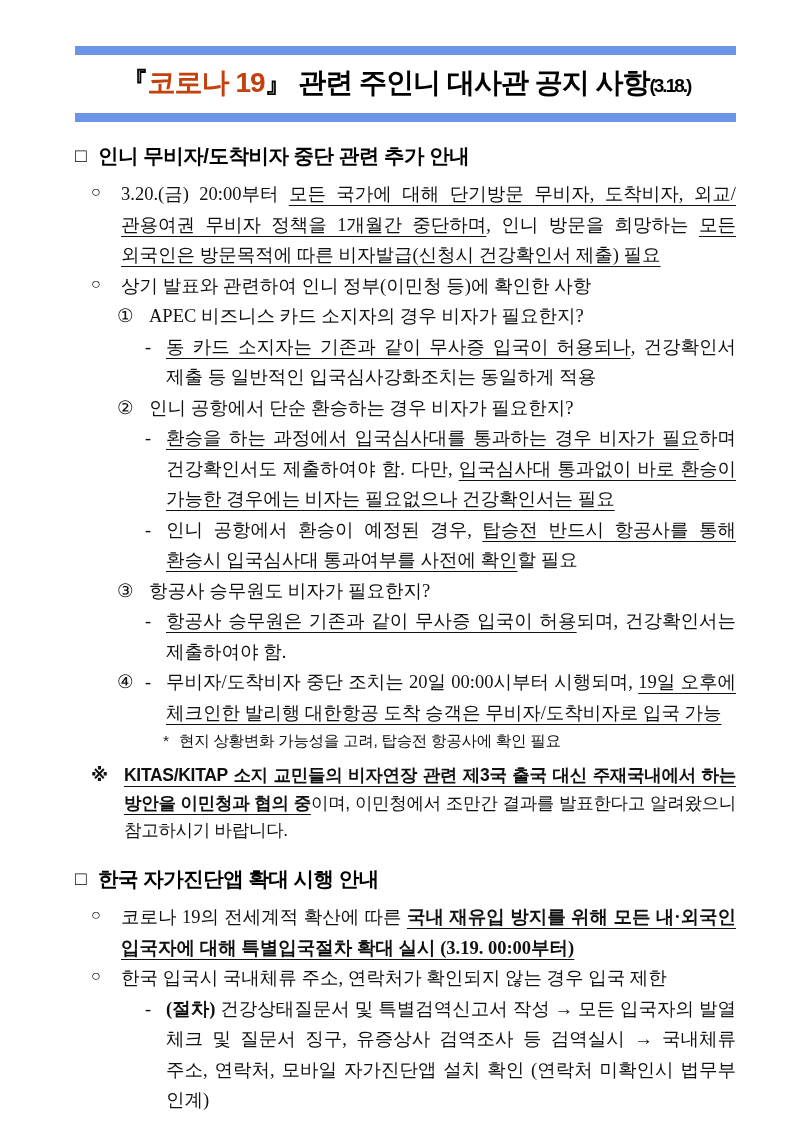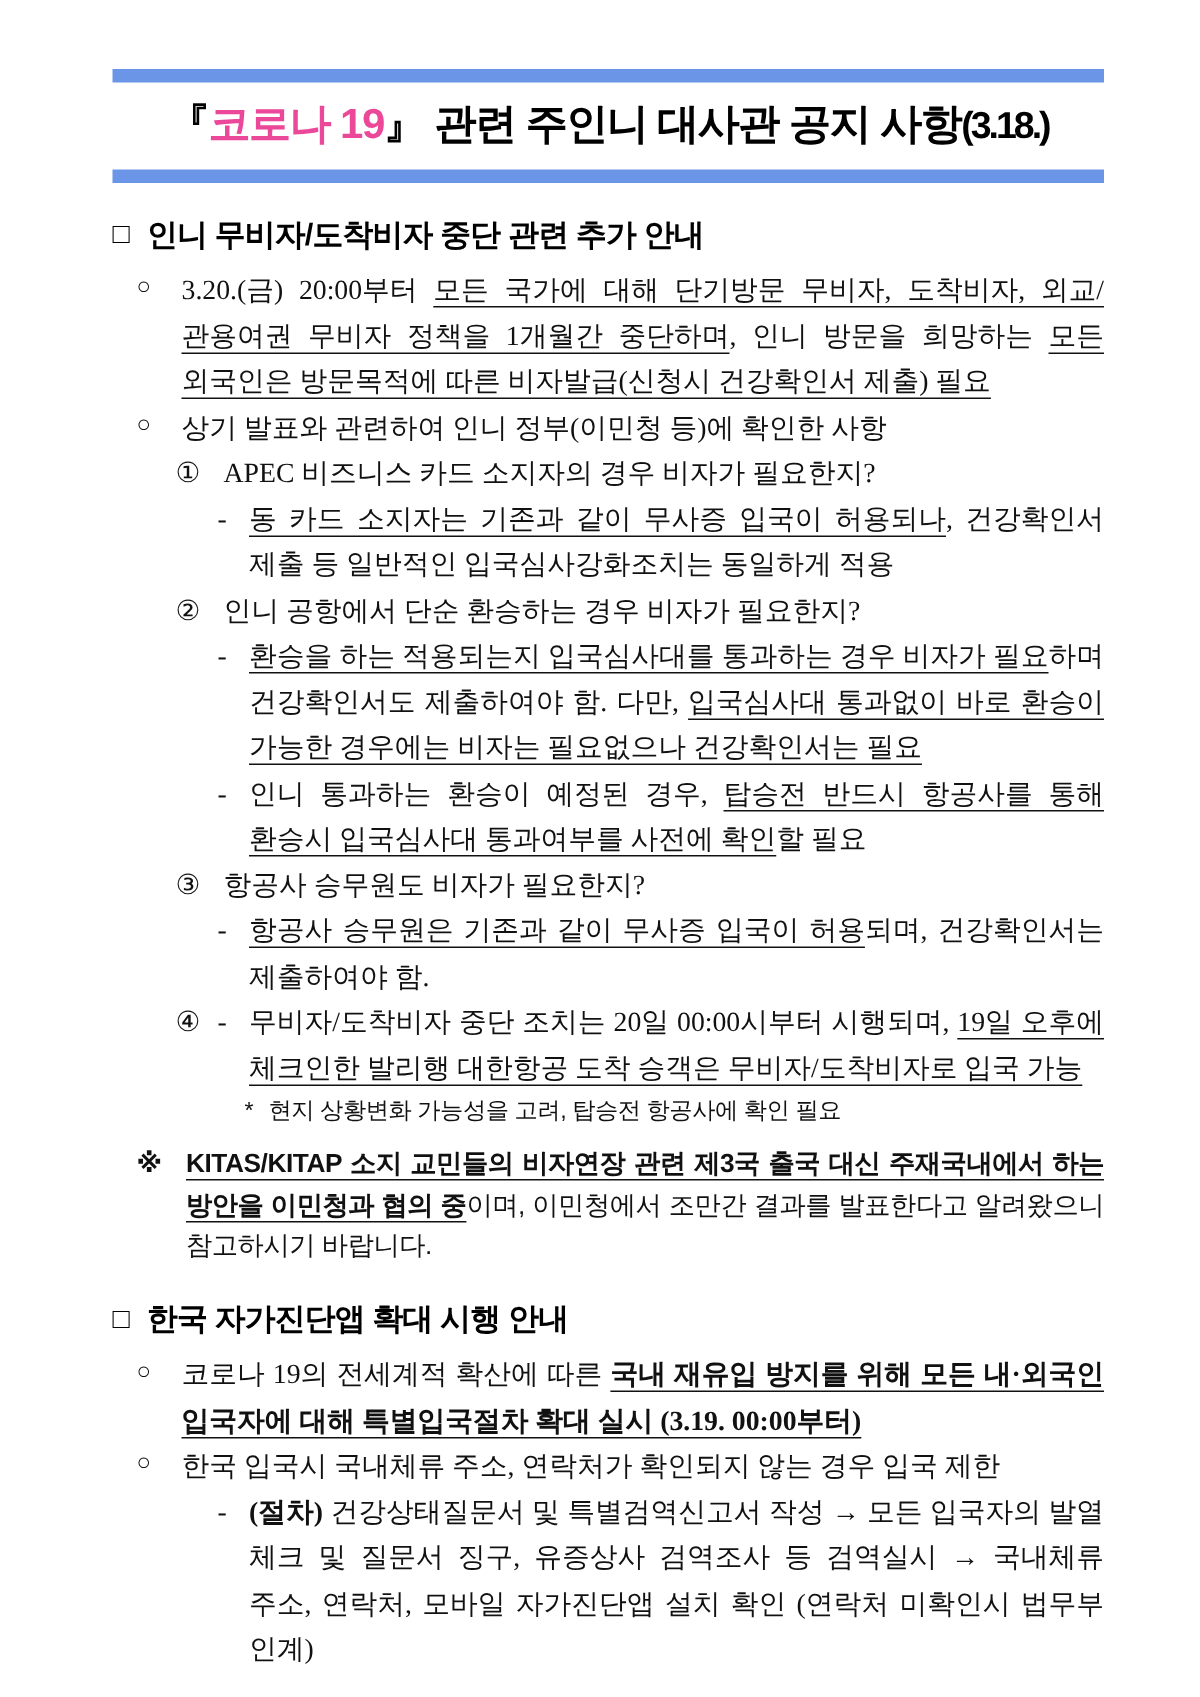--- a/index.html
+++ b/index.html
@@ -16,21 +16,21 @@
   .title {
     margin: 0; padding: 9px 0 11px;
     text-align: center;
     font-family: "Liberation Sans", "DejaVu Sans", sans-serif;
     font-weight: bold;
     font-size: 28px;
     letter-spacing: -1px;
     color: #000000;
     white-space: nowrap;
   }
-  .title .date { font-size: 25px; letter-spacing: -2px; }
+  .title .date { font-size: 19px; letter-spacing: -2px; }
 
   .doc { margin: 0 64px 0 75px; }
   .doc-section + .doc-section { margin-top: 16px; }
   .section-heading {
     font-family: "Liberation Sans", "DejaVu Sans", sans-serif;
     font-size: 20.5px; font-weight: bold;
     letter-spacing: -0.5px;
     margin: 20px 0 9px;
     color: #000;
   }
@@ -65,34 +65,34 @@
   .item.ref .marker { left: 16px; font-weight: bold; }
 
   .u { text-decoration: underline; text-underline-offset: 5px; text-decoration-thickness: 1px; }
   .b { font-weight: bold; margin-top: 38px; }
 </style>
 </head>
 <body>
 
 <header class="header">
   <div class="bar" style="background: rgb(107, 150, 232);"></div>
-  <h1 class="title"><span>『</span><span class="title-highlight" style="color: #ec4899;">코로나 19</span><span>』</span><span> 관련 주인니 대사관 공지 사항</span><span class="date">(3.18.)</span></h1>
+  <h1 class="title"><span>『</span><span class="title-highlight" style="color: #c2410c;">코로나 19</span><span>』</span><span> 관련 주인니 대사관 공지 사항</span><span class="date">(3.18.)</span></h1>
   <div class="bar" style="background: rgb(107, 150, 232);"></div>
 </header>
 
 <main class="doc">
     <section class="doc-section">
       <h2 class="section-heading"><span class="h-marker">□</span><span>인니 무비자/도착비자 중단 관련 추가 안내</span></h2>
       <div class="item circle"><span class="marker">○</span><span>3.20.(금) 20:00부터 </span><span class="u">모든 국가에 대해 단기방문 무비자, 도착비자, 외교/관용여권 무비자 정책을 1개월간 중단하며</span><span>, 인니 방문을 희망하는 </span><span class="u">모든 외국인은 방문목적에 따른 비자발급(신청시 건강확인서 제출) 필요</span></div>
       <div class="item circle"><span class="marker">○</span><span>상기 발표와 관련하여 인니 정부(이민청 등)에 확인한 사항</span></div>
       <div class="item num"><span class="marker">①</span><span>APEC 비즈니스 카드 소지자의 경우 비자가 필요한지?</span></div>
       <div class="item dash"><span class="marker">-</span><span class="u">동 카드 소지자는 기존과 같이 무사증 입국이 허용되나</span><span>, 건강확인서 제출 등 일반적인 입국심사강화조치는 동일하게 적용</span></div>
       <div class="item num"><span class="marker">②</span><span>인니 공항에서 단순 환승하는 경우 비자가 필요한지?</span></div>
-      <div class="item dash"><span class="marker">-</span><span class="u">환승을 하는 적용되는지 입국심사대를 통과하는 경우 비자가 필요</span><span>하며 건강확인서도 제출하여야 함. 다만, </span><span class="u">입국심사대 통과없이 바로 환승이 가능한 경우에는 비자는 필요없으나 건강확인서는 필요</span></div>
-      <div class="item dash"><span class="marker">-</span><span>인니 통과하는 환승이 예정된 경우, </span><span class="u">탑승전 반드시 항공사를 통해 환승시 입국심사대 통과여부를 사전에 확인</span><span>할 필요</span></div>
+      <div class="item dash"><span class="marker">-</span><span class="u">환승을 하는 과정에서 입국심사대를 통과하는 경우 비자가 필요</span><span>하며 건강확인서도 제출하여야 함. 다만, </span><span class="u">입국심사대 통과없이 바로 환승이 가능한 경우에는 비자는 필요없으나 건강확인서는 필요</span></div>
+      <div class="item dash"><span class="marker">-</span><span>인니 공항에서 환승이 예정된 경우, </span><span class="u">탑승전 반드시 항공사를 통해 환승시 입국심사대 통과여부를 사전에 확인</span><span>할 필요</span></div>
       <div class="item num"><span class="marker">③</span><span>항공사 승무원도 비자가 필요한지?</span></div>
       <div class="item dash"><span class="marker">-</span><span class="u">항공사 승무원은 기존과 같이 무사증 입국이 허용</span><span>되며, 건강확인서는 제출하여야 함.</span></div>
       <div class="item num"><span class="marker">④</span></div>
       <div class="item dash"><span class="marker">-</span><span>무비자/도착비자 중단 조치는 20일 00:00시부터 시행되며, </span><span class="u">19일 오후에 체크인한 발리행 대한항공 도착 승객은 무비자/도착비자로 입국 가능</span></div>
       <div class="item star"><span class="marker">*</span><span>현지 상황변화 가능성을 고려, 탑승전 항공사에 확인 필요</span></div>
       <div class="item ref"><span class="marker">※</span><span class="u b">KITAS/KITAP 소지 교민들의 비자연장 관련 제3국 출국 대신 주재국내에서 하는 방안을 이민청과 협의 중</span><span>이며, 이민청에서 조만간 결과를 발표한다고 알려왔으니 참고하시기 바랍니다.</span></div>
     </section>
     <section class="doc-section">
       <h2 class="section-heading"><span class="h-marker">□</span><span>한국 자가진단앱 확대 시행 안내</span></h2>
       <div class="item circle"><span class="marker">○</span><span>코로나 19의 전세계적 확산에 따른 </span><span class="u b">국내 재유입 방지를 위해 모든 내·외국인 입국자에 대해 특별입국절차 확대 실시 (3.19. 00:00부터)</span></div>

